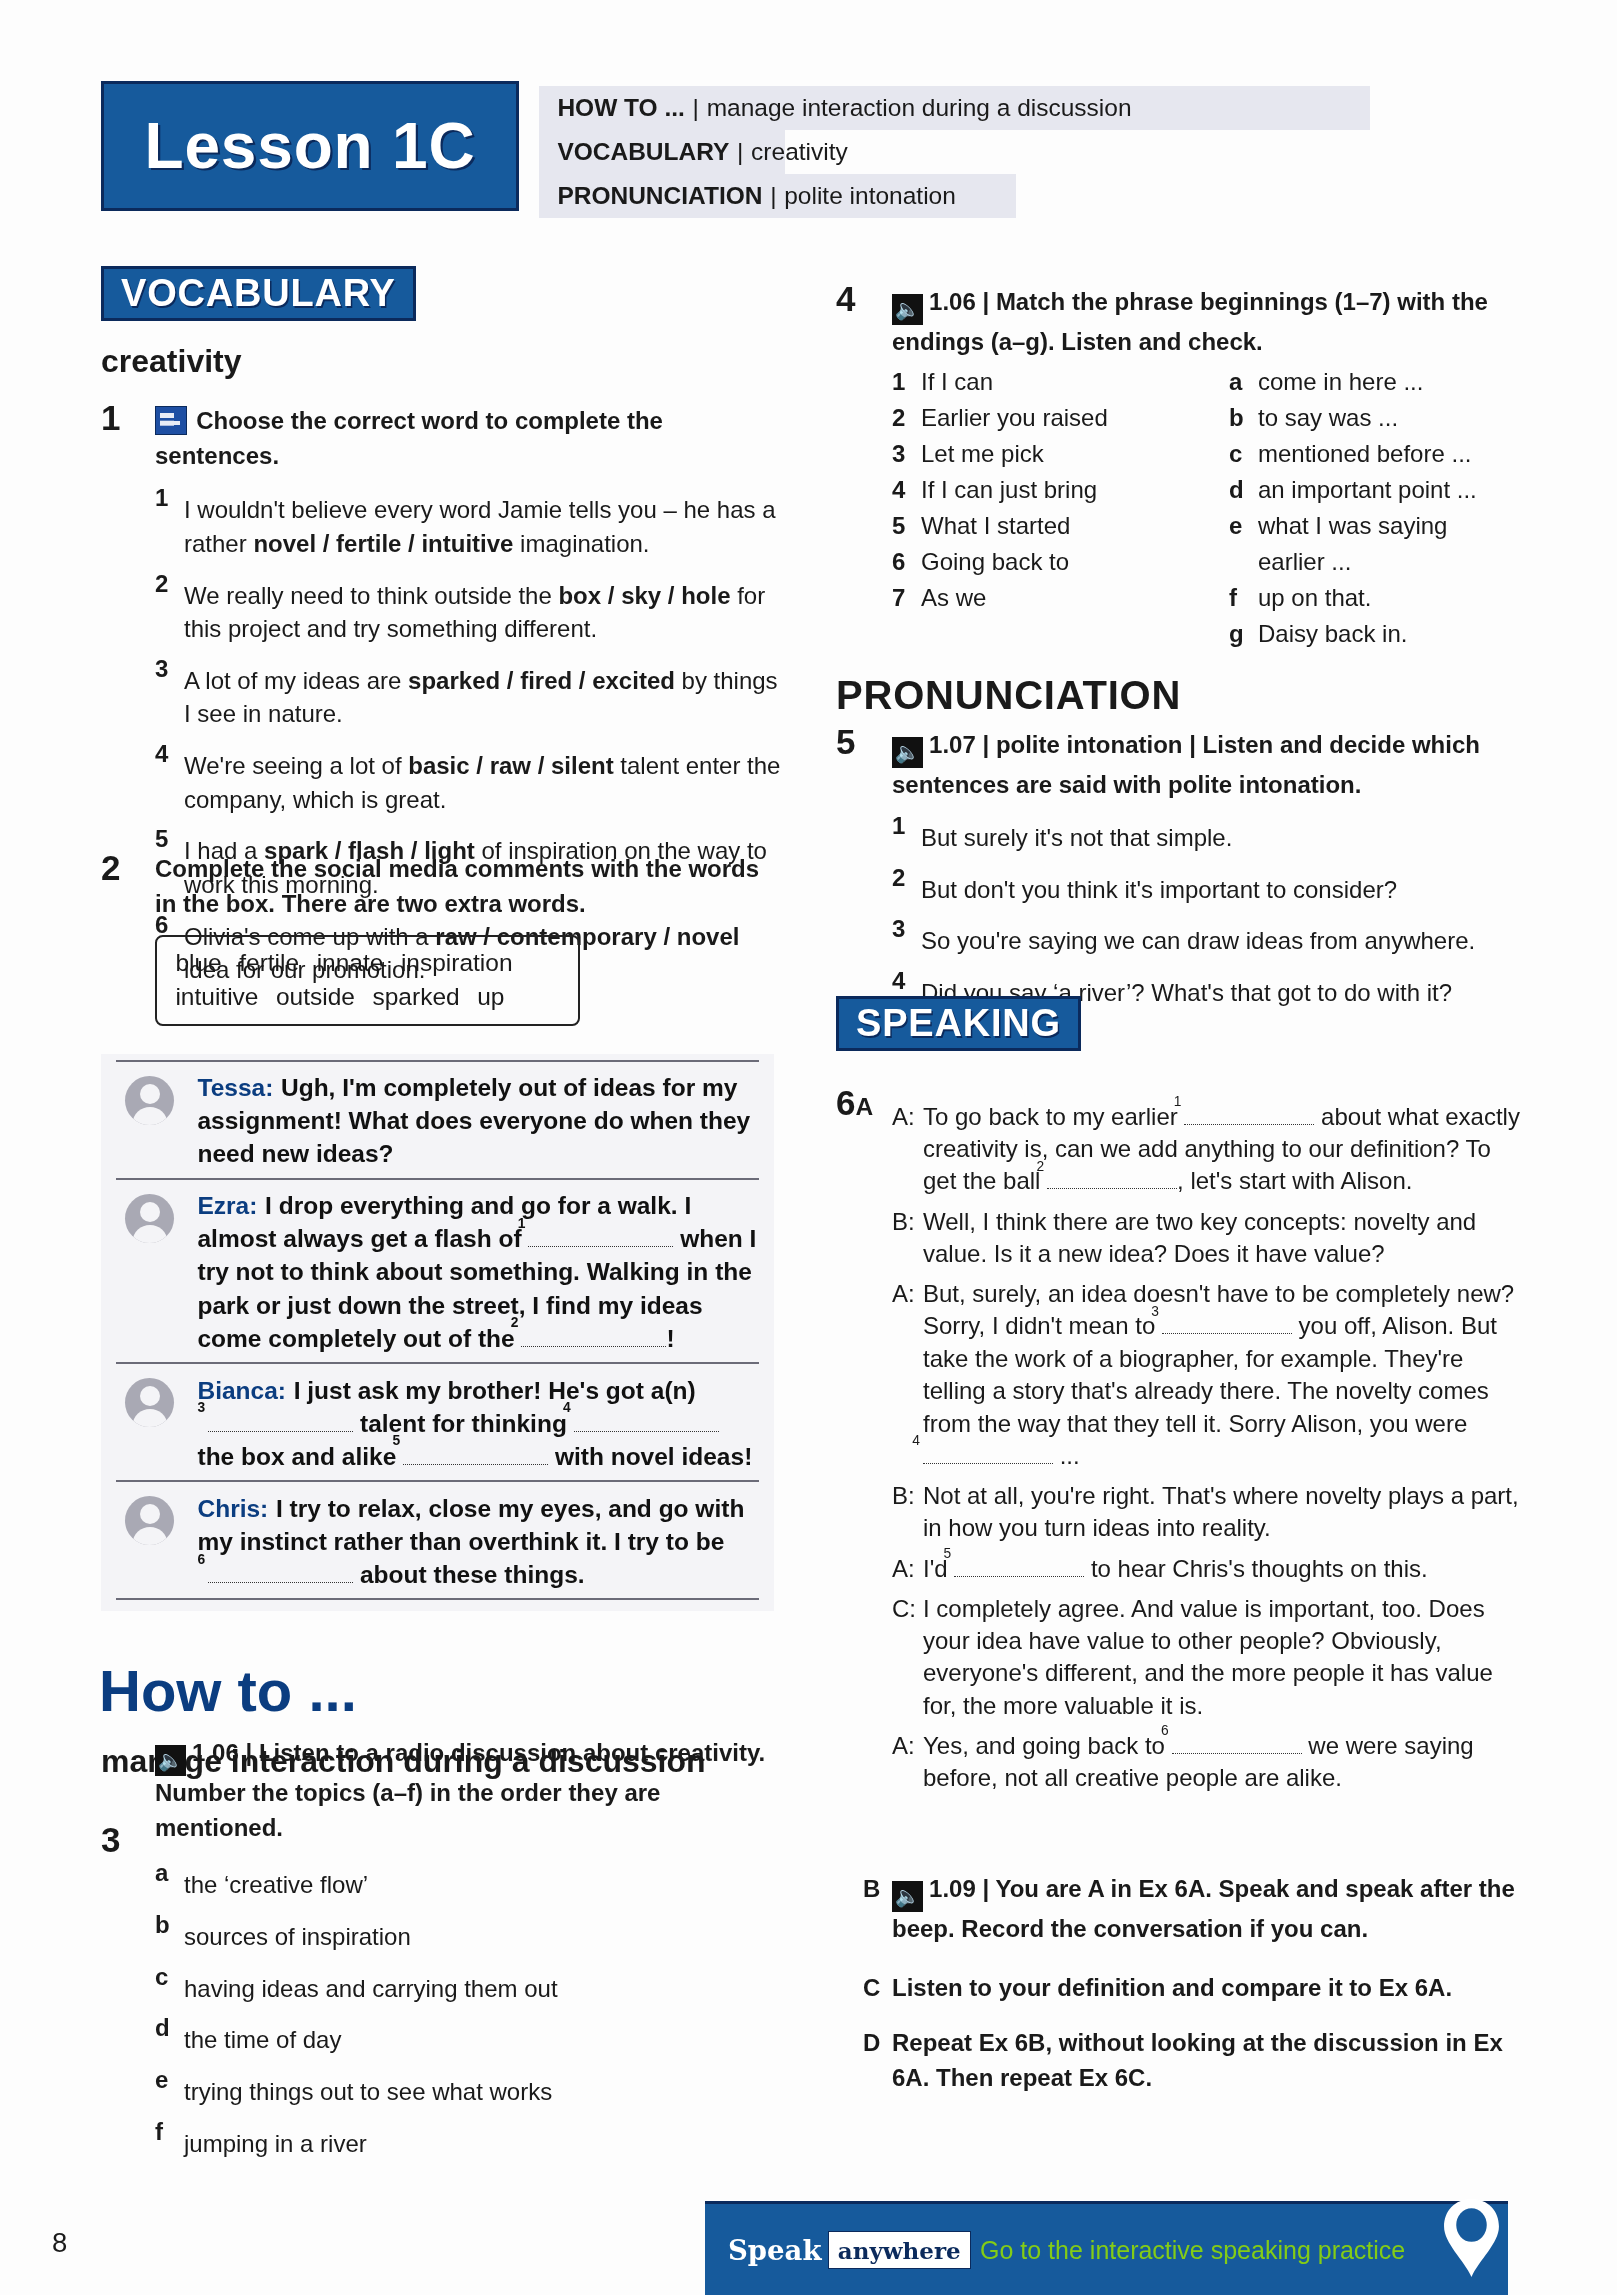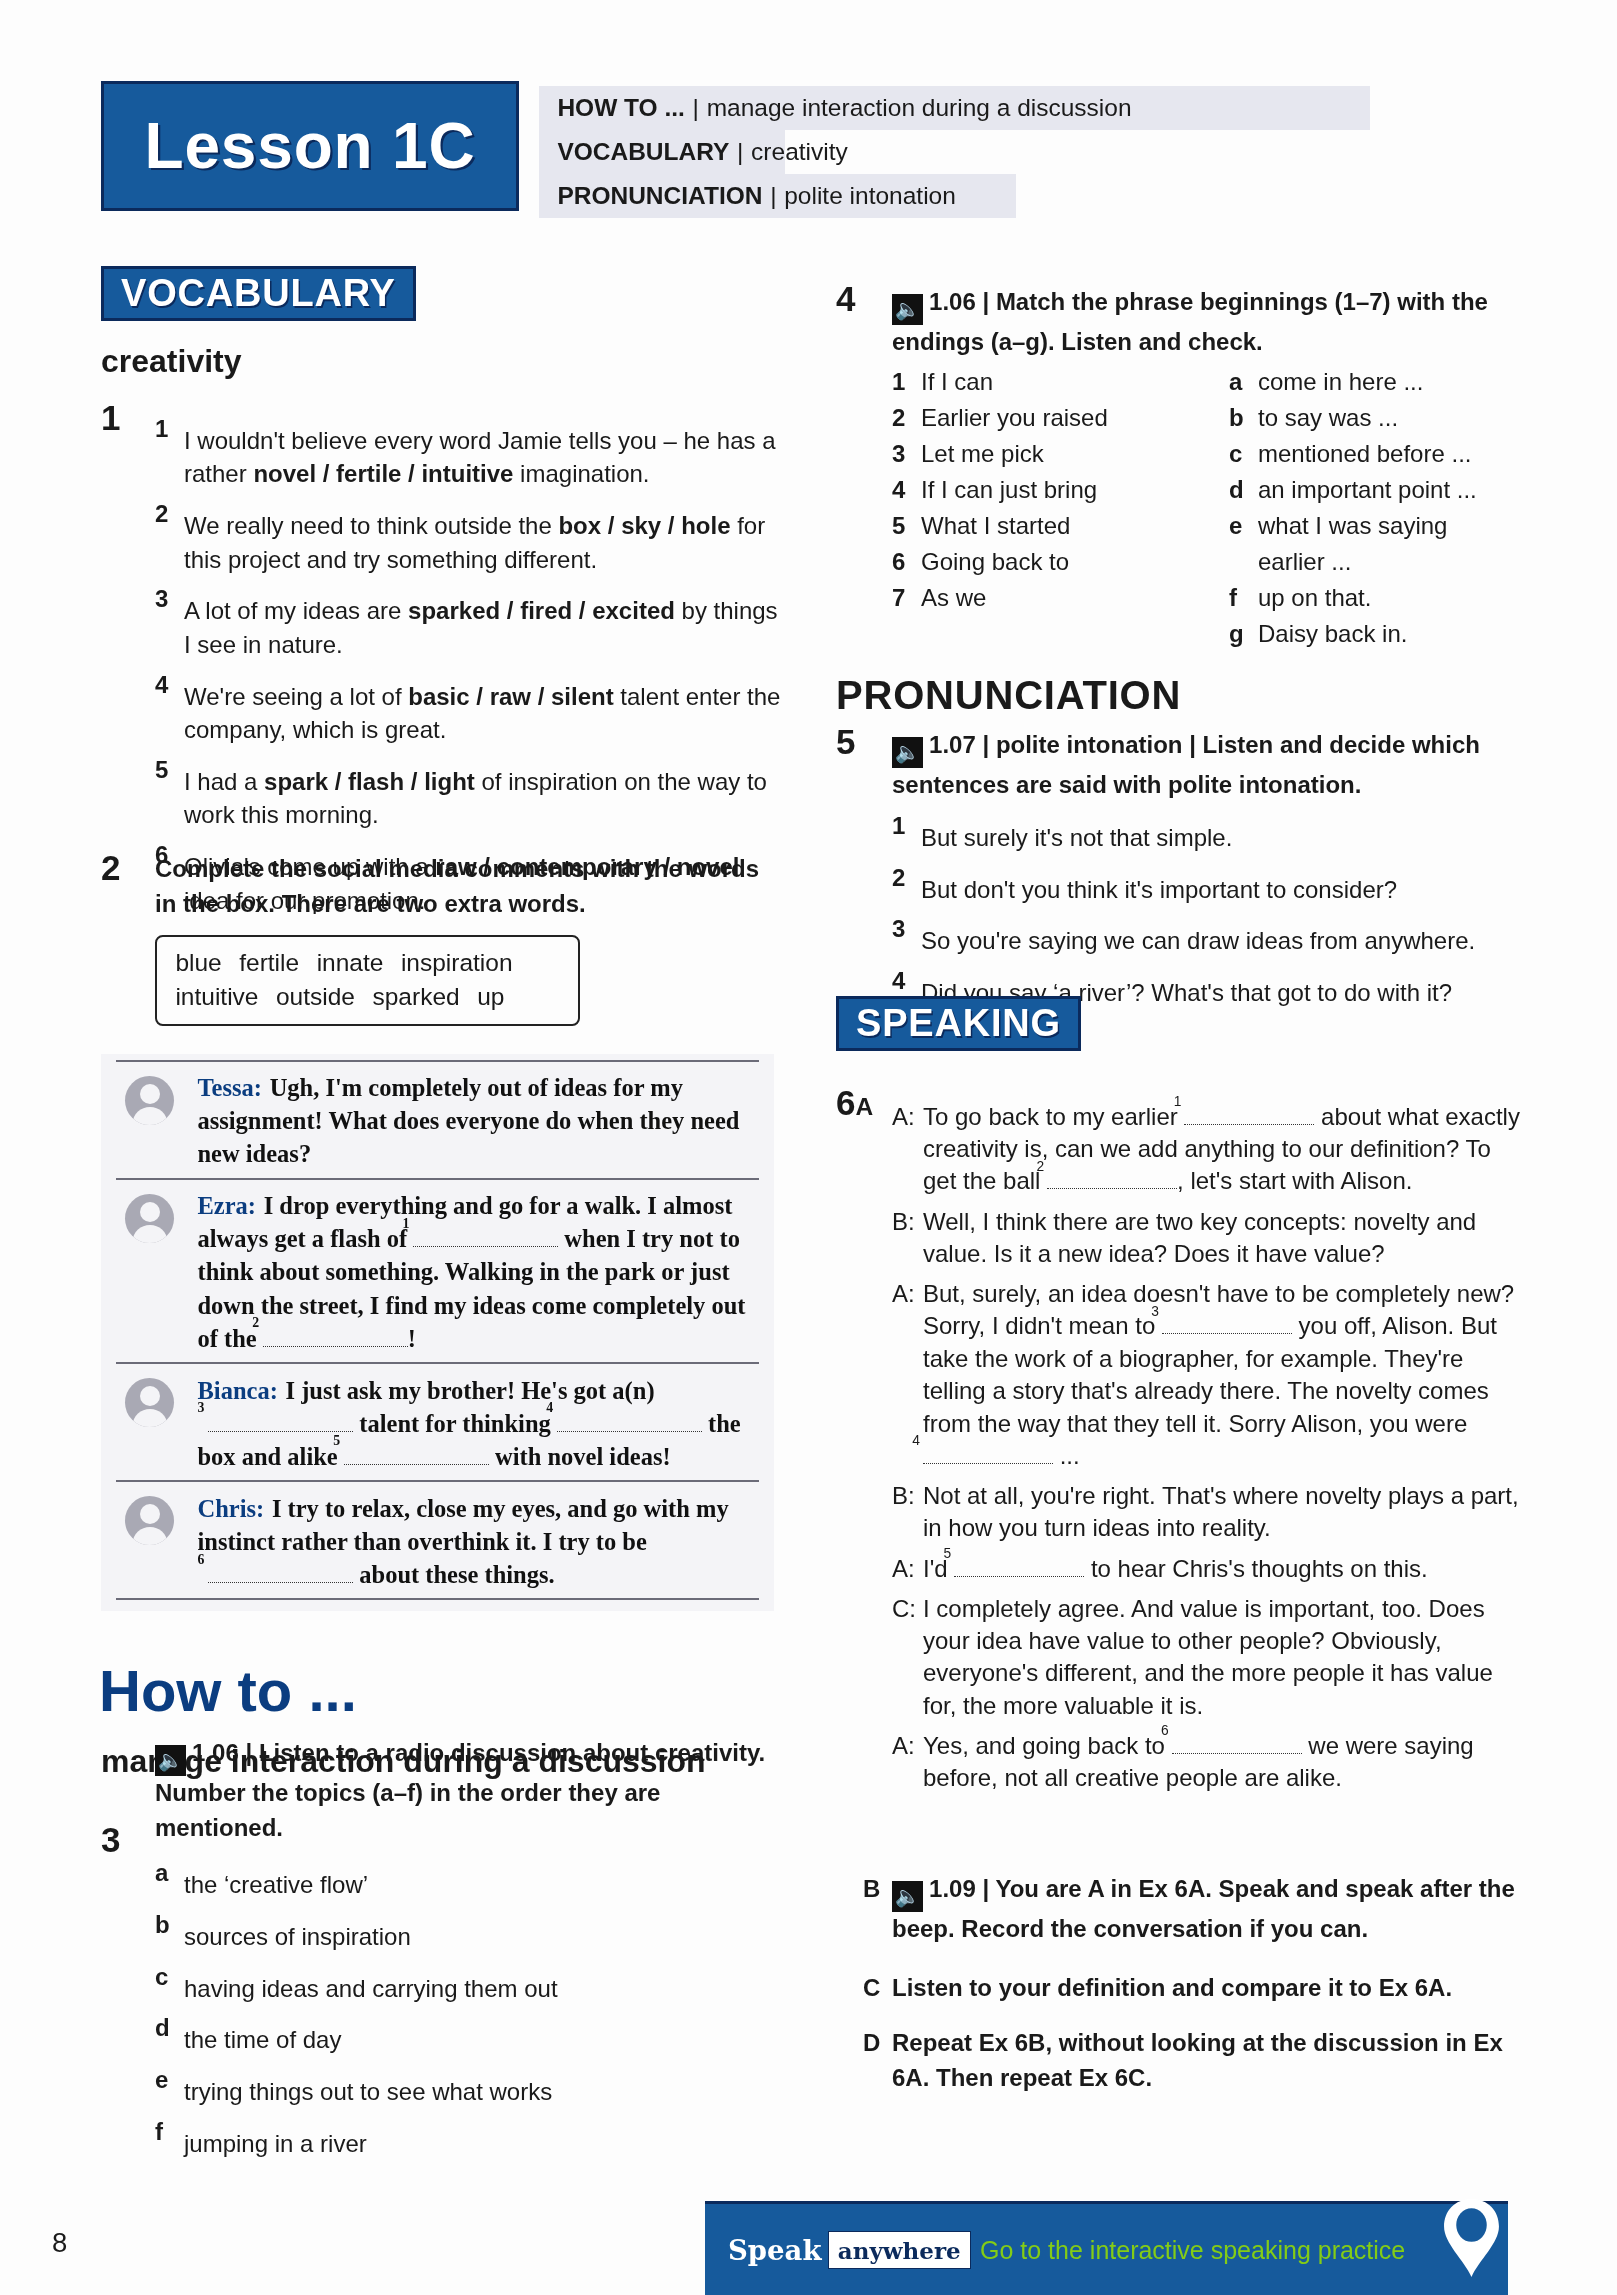--- a/index.html
+++ b/index.html
@@ -65,21 +65,21 @@
     font-size: 20px; vertical-align: -6.1px; margin-right: 6.1px;
   }
 
   .word-box {
     border: 2.3px solid #222; border-radius: 7.7px;
     font-size: 24.5px; padding: 9.2px 18.4px; line-height: 1.4;
     word-spacing: 10.7px;
   }
 
   .social {
-    background: #f4f4f7; padding: 6.1px 15.3px 10.7px 15.3px; font-family: Liberation Serif, serif;
+    background: #f4f4f7; padding: 6.1px 15.3px 10.7px 15.3px;
   }
   .post {
     border-top: 2.3px solid #6b6b78;
     display: flex; padding: 9.2px 0 7.7px 0;
   }
   .post:last-child { border-bottom: 2.3px solid #6b6b78; }
   .avatar {
     width: 49px; height: 49px; flex: none; margin: 4.6px 23px 0 9.2px;
     border-radius: 50%; background: #a9a9b4; position: relative; overflow: hidden;
   }
@@ -143,20 +143,23 @@
   <div class="topic-row" style="width:477px;">
     <b>PRONUNCIATION</b><span class="sep">|</span><span>polite intonation</span>
   </div>
 </div>
 
 <div class="abs sec-banner" style="left:101px; top:266px;">VOCABULARY</div>
 <div class="abs subhead" style="left:101px; top:343px;">creativity</div>
 
 <div class="ex-num" style="left:101px; top:398px;">1</div>
 <div class="abs" style="left:155px; top:404px; width:627px;">
+  <div class="instr">
+    <span class="icon-list"></span><span>Choose the correct word to complete the sentences.</span>
+  </div>
   <div class="body-txt" style="margin-top:7.7px;">
     <div class="item">
         <span class="n">1</span>
         <span class="t"><span>I wouldn't believe every word Jamie tells you – he has a rather </span><b class="opt">novel / fertile / intuitive</b><span> imagination.</span></span>
       </div>
     <div class="item">
         <span class="n">2</span>
         <span class="t"><span>We really need to think outside the </span><b class="opt">box / sky / hole</b><span> for this project and try something different.</span></span>
       </div>
     <div class="item">

